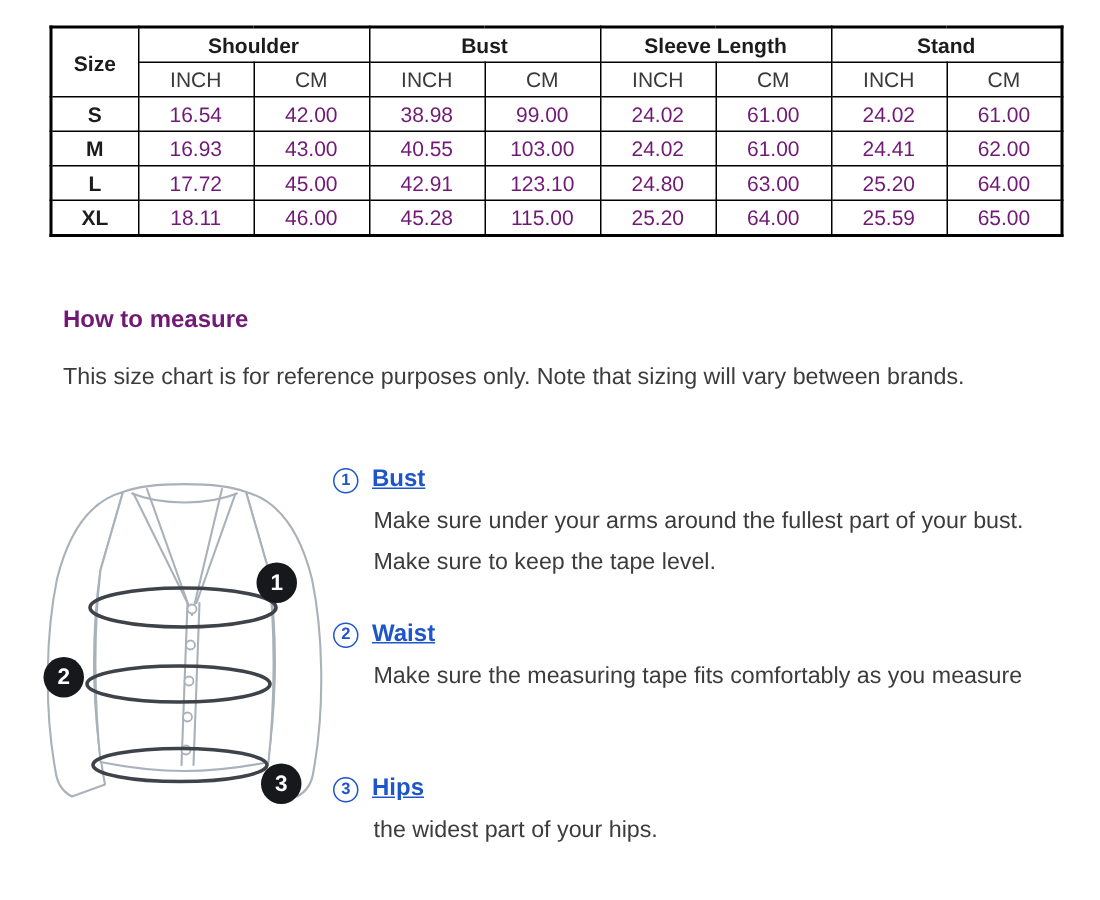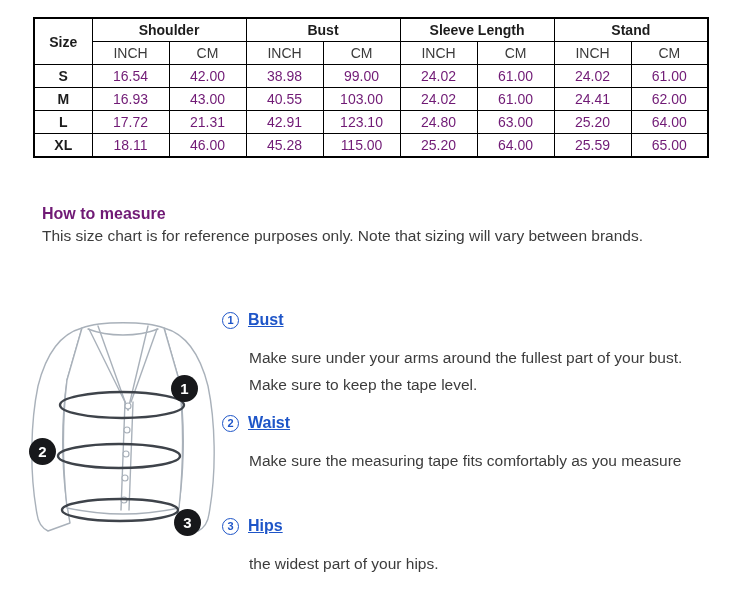--- a/index.html
+++ b/index.html
@@ -43,21 +43,21 @@
     position: absolute;
     left: 42px;
     top: 205px;
     font-size: 16px;
     font-weight: bold;
     color: #701a75;
   }
   .howto-note {
     position: absolute;
     left: 42px;
-    top: 227px;
+    top: 243px;
     font-size: 15.5px;
     color: #3c3c3c;
     text-align: right;
   }
 
   
   .garment-svg {
     position: absolute;
     left: 18px;
     top: 318px;
@@ -131,21 +131,21 @@
   }
   .step-link {
     color: var(--link-blue, #1e55c8);
     font-size: 16px;
     font-weight: bold;
     text-decoration: underline;
     cursor: pointer;
   }
   .step-lines {
     margin-left: 27px;
-    margin-top: 15px;
+    margin-top: 5px;
     font-size: 15.5px;
     line-height: 27px;
     color: #3c3c3c;
   }
 </style>
 </head>
 <body>
 
 <div class="canvas">
 
@@ -197,21 +197,21 @@
         <td class="value-cell">40.55</td>
         <td class="value-cell">103.00</td>
         <td class="value-cell">24.02</td>
         <td class="value-cell">61.00</td>
         <td class="value-cell">24.41</td>
         <td class="value-cell">62.00</td>
       </tr>
       <tr>
         <th>L</th>
         <td class="value-cell">17.72</td>
-        <td class="value-cell">21.31</td>
+        <td class="value-cell">45.00</td>
         <td class="value-cell">42.91</td>
         <td class="value-cell">123.10</td>
         <td class="value-cell">24.80</td>
         <td class="value-cell">63.00</td>
         <td class="value-cell">25.20</td>
         <td class="value-cell">64.00</td>
       </tr>
       <tr>
         <th>XL</th>
         <td class="value-cell">18.11</td>

